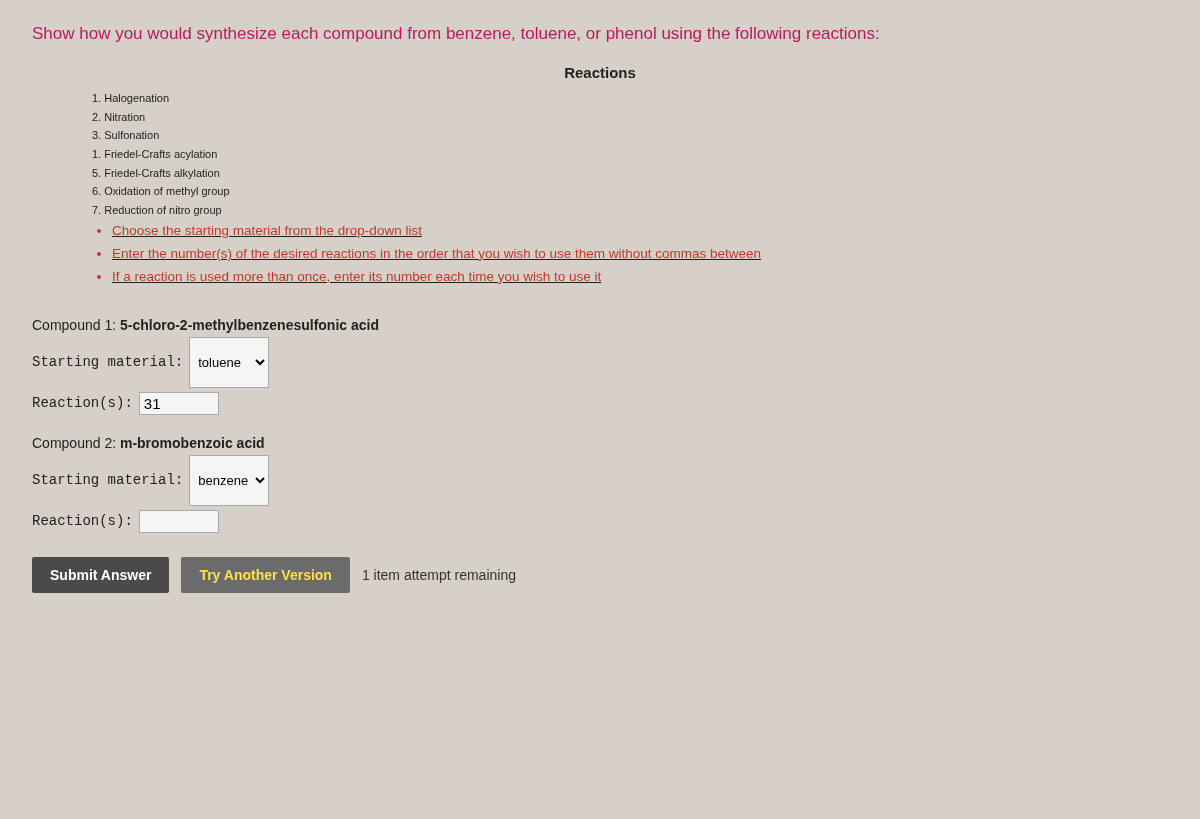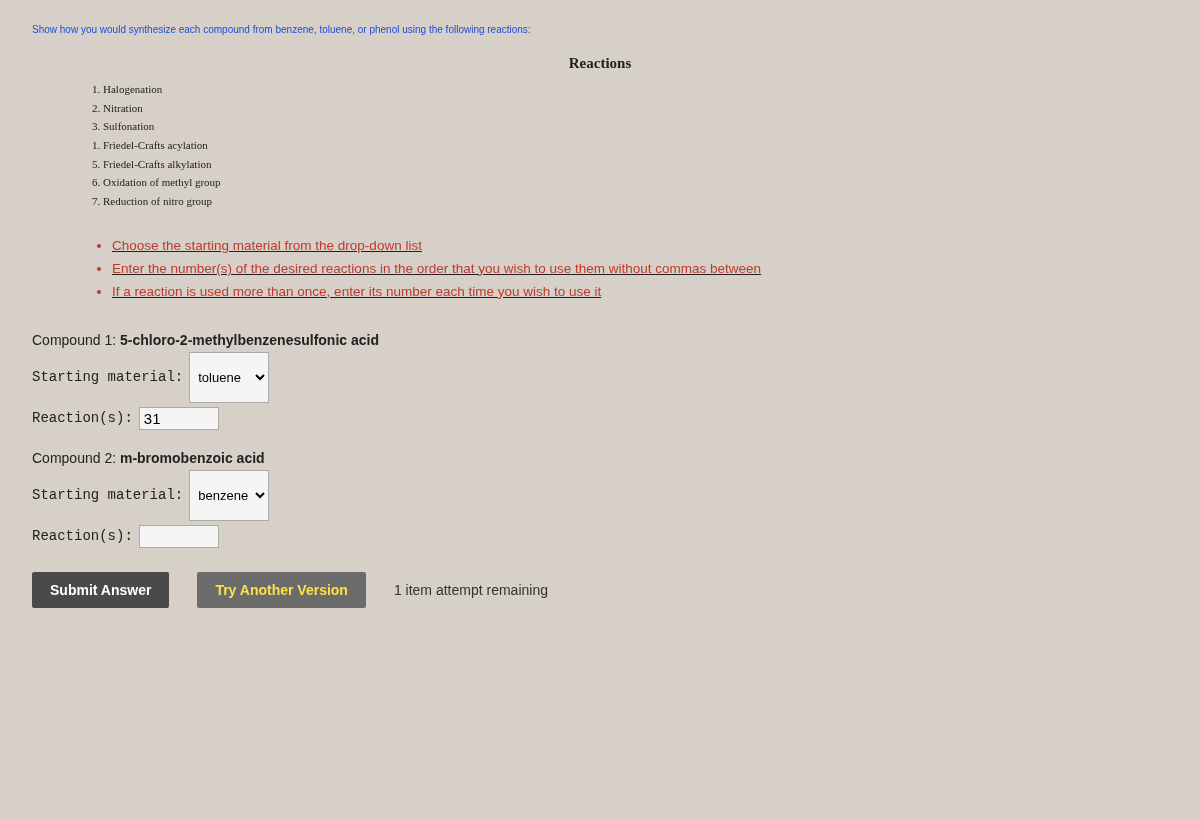--- a/index.html
+++ b/index.html
@@ -12,29 +12,27 @@
       background-color: #d6d0c8;
       font-family: Arial, sans-serif;
       font-size: 14px;
       color: #222;
       width: 1200px;
       min-height: 819px;
       padding: 24px 32px;
     }
 
     .intro-text {
-      font-size: 10px;
+      font-size: 17px;
       margin-bottom: 20px;
-      color: #1d4ed8;
+      color: #be185d;
     }
 
     .reactions-section {
       margin-left: 60px;
-      margin-bottom: 24px;
-      font-family: Liberation Serif, serif;
     }
 
     .reactions-title {
       font-weight: bold;
       font-size: 15px;
       margin-bottom: 8px;
       text-align: center;
       margin-right: 60px;
     }
 
@@ -99,21 +97,21 @@
       font-size: 15px;
       padding: 2px 4px;
       border: 1px solid #aaa;
       background: #f5f5f5;
       width: 80px;
     }
 
     .buttons-section {
       display: flex;
       align-items: center;
-      gap: 28px;
+      gap: 12px;
       margin-top: 24px;
     }
 
     .btn-submit {
       background-color: #4a4a4a;
       color: #fff;
       border: none;
       padding: 10px 18px;
       font-size: 14px;
       font-weight: bold;

